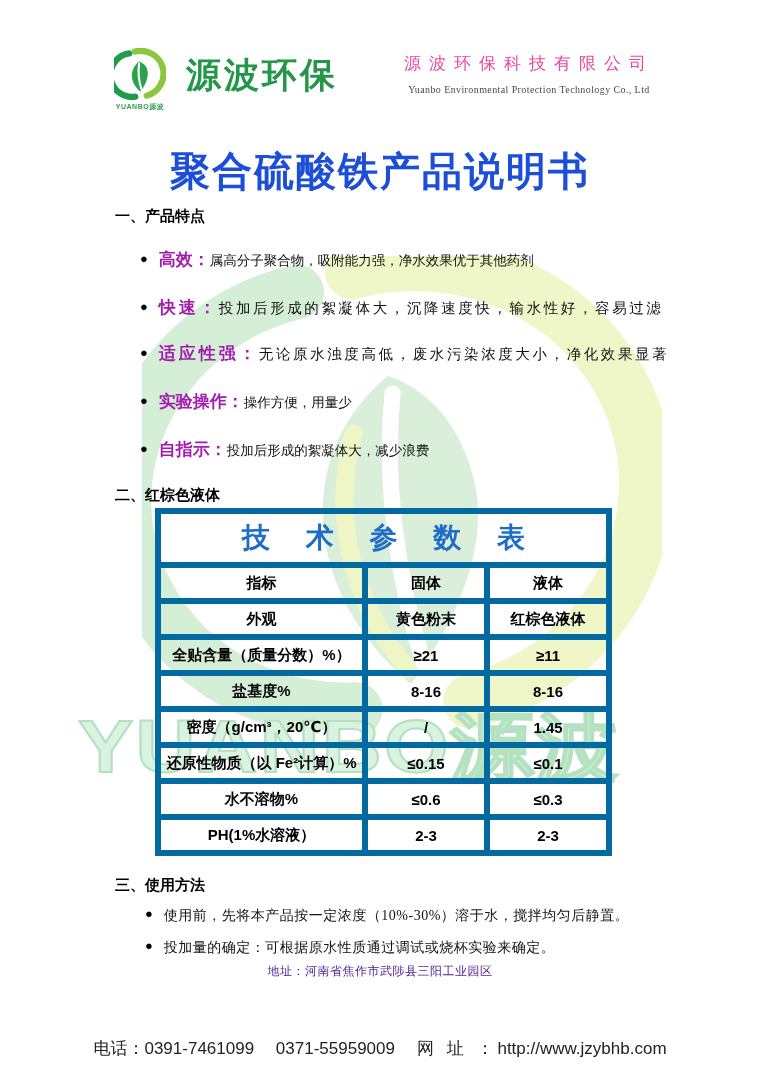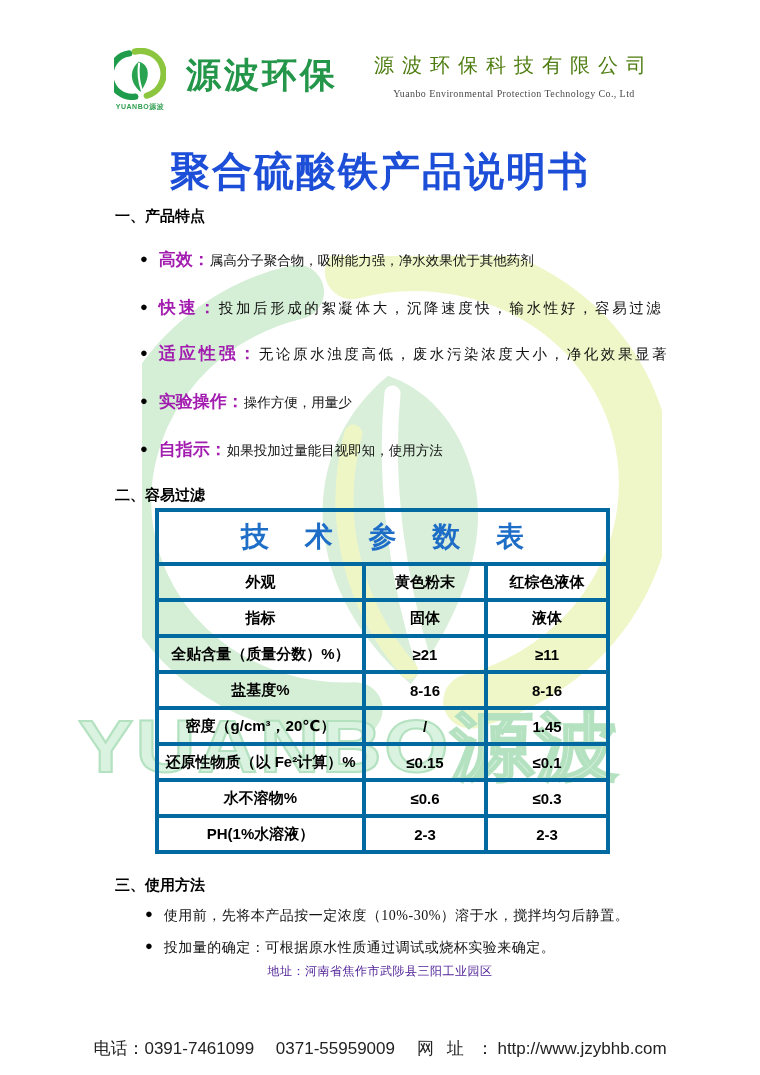--- a/index.html
+++ b/index.html
@@ -21,21 +21,21 @@
   .content { position:relative; z-index:1; }
 
   
   .header { position:absolute; left:108px; top:44px; right:106px; height:70px; }
   .logo-wrap { position:absolute; left:0; top:4px; width:64px; text-align:center; }
   .logo-caption { display:block; margin-top:-2px; font-size:7px; font-weight:bold;
     color:#2f9e4f; letter-spacing:0.5px; white-space:nowrap; }
   .brand-name { position:absolute; left:78px; top:8px; font-size:35px; font-weight:bold;
     color:#23964a; letter-spacing:3px; white-space:nowrap; }
   .company-block { position:absolute; right:0; top:8px; text-align:center; }
-  .company-cn { font-size:20px; color:#4d7c0f; letter-spacing:8px; white-space:nowrap;
+  .company-cn { font-size:17px; color:#ec4899; letter-spacing:8px; white-space:nowrap;
     font-family:"Liberation Serif","DejaVu Serif",serif; }
   .company-en { margin-top:9px; font-size:10px; color:#4a4a4a; letter-spacing:0.4px;
     white-space:nowrap; font-family:"Liberation Serif","DejaVu Serif",serif; }
 
   
   .doc-title { position:absolute; left:0; top:144px; width:100%; text-align:center;
     font-size:40px; font-weight:bold; letter-spacing:2px; color:#1d4ed8; }
 
   
   .sec-heading { position:absolute; left:115px; font-size:15px; font-weight:bold; color:#000; }
@@ -52,21 +52,21 @@
   .bullet { font-size:13px; margin-right:11px; vertical-align:2px; color:#000; }
   .feat-label { font-size:17px; font-weight:bold; color:#a21caf; }
   .feat-desc { font-size:13.5px; color:#111;
     font-family:"Liberation Serif","DejaVu Serif",serif; }
   .feat.spread .feat-label { letter-spacing:3px; }
   .feat.spread .feat-desc { font-size:14.5px; letter-spacing:2.6px; }
 
   
   .spec-table { position:absolute; left:155px; top:508px; width:451px;
     border-collapse:collapse; table-layout:fixed; }
-  .spec-table td { border:4px solid #0369a1; text-align:center; vertical-align:middle;
+  .spec-table td { border:6px solid #0369a1; text-align:center; vertical-align:middle;
     height:36px; font-size:15px; font-weight:bold; color:#000; background:transparent; }
   .spec-table .tbl-title-cell { height:54px; font-size:28px; font-weight:bold;
     letter-spacing:14px; text-indent:14px; color:#1e6ec8; }
   .col-ind { width:207px; } .col-solid { width:122px; } .col-liquid { width:122px; }
 
   
   .usage { position:absolute; left:145px; top:906px; right:96px; list-style:none; }
   .usage li { margin-bottom:13px; white-space:nowrap; }
   .usage-text { font-size:14px; color:#111; letter-spacing:0.5px;
     font-family:"Liberation Serif","DejaVu Serif",serif; }
@@ -126,44 +126,44 @@
       <li class="feat spread">
         <span class="bullet">●</span><span class="feat-label">快速：</span><span class="feat-desc">投加后形成的絮凝体大，沉降速度快，输水性好，容易过滤</span>
       </li>
       <li class="feat spread">
         <span class="bullet">●</span><span class="feat-label">适应性强：</span><span class="feat-desc">无论原水浊度高低，废水污染浓度大小，净化效果显著</span>
       </li>
       <li class="feat">
         <span class="bullet">●</span><span class="feat-label">实验操作：</span><span class="feat-desc">操作方便，用量少</span>
       </li>
       <li class="feat">
-        <span class="bullet">●</span><span class="feat-label">自指示：</span><span class="feat-desc">如果投加过量能目视即知，使用方法</span>
+        <span class="bullet">●</span><span class="feat-label">自指示：</span><span class="feat-desc">投加后形成的絮凝体大，减少浪费</span>
       </li>
     </ul>
 
-    <div class="sec-heading sec2">二、容易过滤</div>
+    <div class="sec-heading sec2">二、红棕色液体</div>
     <table class="spec-table">
       <colgroup>
           <col class="col-ind">
           <col class="col-solid">
           <col class="col-liquid">
         </colgroup>
       <tbody>
           <tr>
         <td colspan="3" class="tbl-title-cell">技 术 参 数 表</td>
       </tr>
       <tr>
+        <td>指标</td>
+        <td>固体</td>
+        <td>液体</td>
+      </tr>
+      <tr>
         <td>外观</td>
         <td>黄色粉末</td>
         <td>红棕色液体</td>
-      </tr>
-      <tr>
-        <td>指标</td>
-        <td>固体</td>
-        <td>液体</td>
       </tr>
       <tr>
         <td>全贴含量（质量分数）%）</td>
         <td>≥21</td>
         <td>≥11</td>
       </tr>
       <tr>
         <td>盐基度%</td>
         <td>8-16</td>
         <td>8-16</td>

